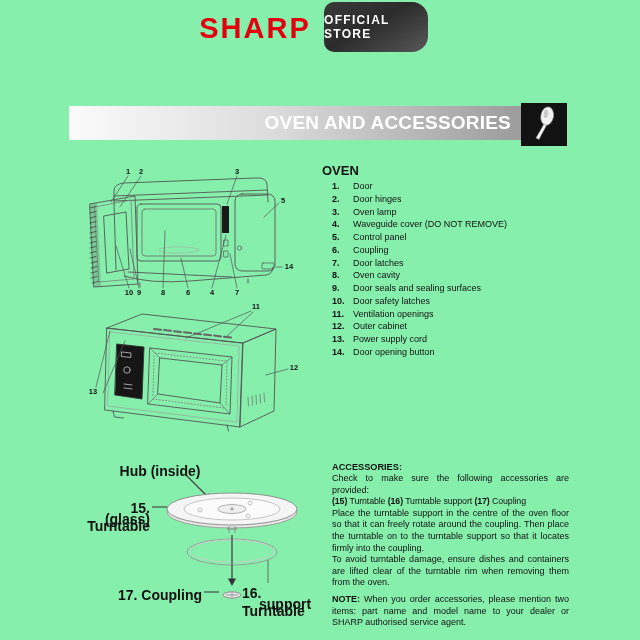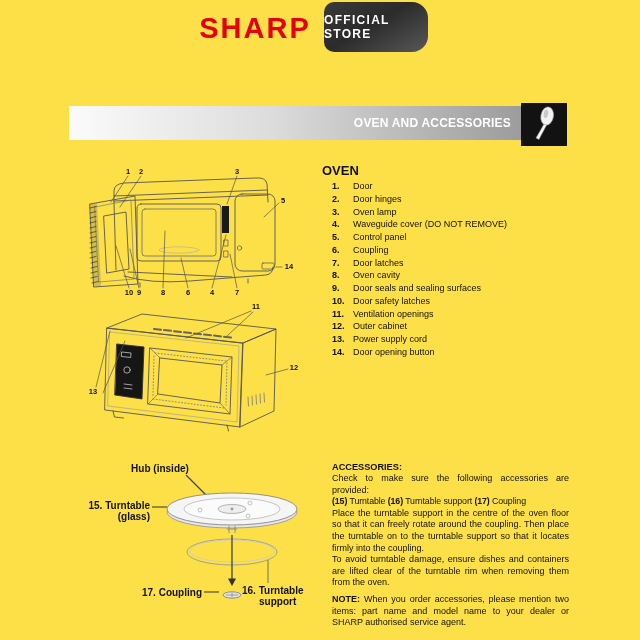--- a/index.html
+++ b/index.html
@@ -1,34 +1,34 @@
 <!DOCTYPE html>
 <html><head>
 <meta charset="utf-8">
 <style>
   html,body{margin:0;padding:0;background:#ffffff;}
-  #page{position:relative;width:640px;height:640px;background:#fde047;overflow:hidden;
+  #page{position:relative;width:640px;height:640px;background:#86efac;overflow:hidden;
         font-family:"Liberation Sans",sans-serif;color:#111;}
   .abs{position:absolute;}
 
   
   .sharp-logo{position:absolute;left:196px;top:8px;width:118px;height:40px;
     font-size:29px;font-weight:bold;letter-spacing:2px;color:#e3000f;
     text-align:center;line-height:40px;}
   .store-box{position:absolute;left:324px;top:2px;width:104px;height:50px;
     border-radius:10px 16px 16px 10px;
     background:linear-gradient(150deg,#3a3a3a 0%,#2b2b2b 45%,#585858 100%);
     display:flex;align-items:center;justify-content:center;}
   .store-box span{color:#ffffff;font-size:12px;font-weight:bold;letter-spacing:1.3px;}
 
   
   .section-bar{position:absolute;left:69px;top:106px;width:452px;height:34px;
     background:linear-gradient(to right,#fbfbfb 0%,#dcdcdc 45%,#9c9c9c 100%);}
   .section-title{position:absolute;right:10px;top:0;line-height:34px;color:#ffffff;
-    font-size:12px;font-weight:bold;letter-spacing:0.2px;}
+    font-size:19px;font-weight:bold;letter-spacing:0.2px;}
   .icon-box{position:absolute;left:521px;top:103px;width:46px;height:43px;background:#121212;}
 
   
   .oven-h{position:absolute;left:322px;top:163px;font-size:13px;font-weight:bold;}
   .oven-list{position:absolute;left:332px;top:180px;width:236px;font-size:9px;}
   .oven-row{display:flex;line-height:12.75px;}
   .oven-row .num{width:21px;flex:none;font-weight:bold;}
   .oven-row .txt{flex:1;}
 
   
@@ -36,21 +36,21 @@
   .acc-h{font-weight:bold;font-size:9.2px;line-height:12px;}
   .acc p{margin:0;text-align:justify;}
   .acc p.parts{white-space:nowrap;font-size:8.8px;letter-spacing:-0.1px;}
   .acc p.note{margin-top:5px;}
 
   
   .diag{position:absolute;}
   .diag svg{position:absolute;left:0;top:0;}
   .cnum{position:absolute;font-size:7.5px;font-weight:bold;color:#111;line-height:1;
         transform:translate(-50%,-50%);}
-  .tlabel{position:absolute;font-size:10px;font-weight:bold;color:#111;line-height:1.25;}
+  .tlabel{position:absolute;font-size:14px;font-weight:bold;color:#111;line-height:1.25;}
   .tr{text-align:right;}
   .tc{text-align:center;}
 </style>
 </head>
 <body>
 
 <div id="page">
 
   <div class="abs" style="left:0;top:0;width:640px;height:56px;">
     <div class="sharp-logo">SHARP</div>

